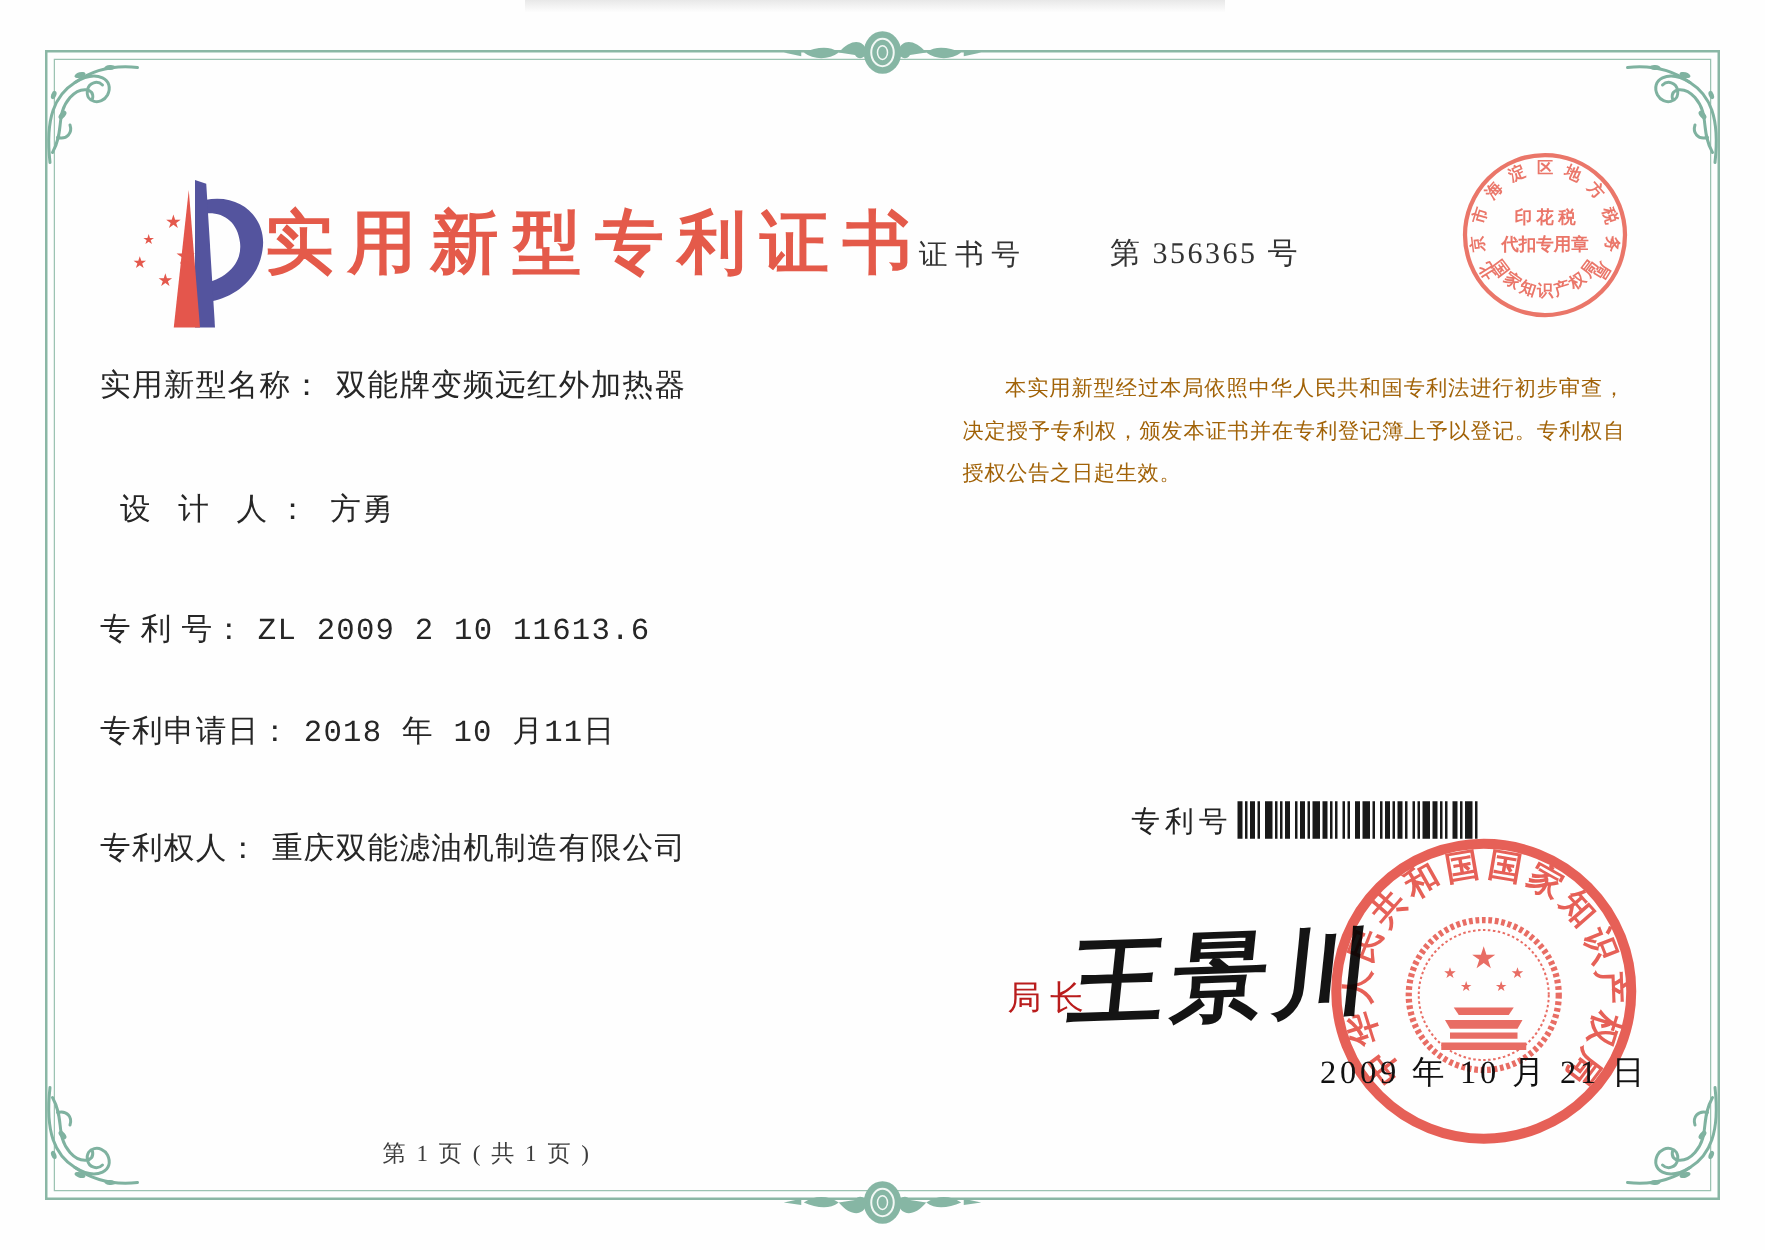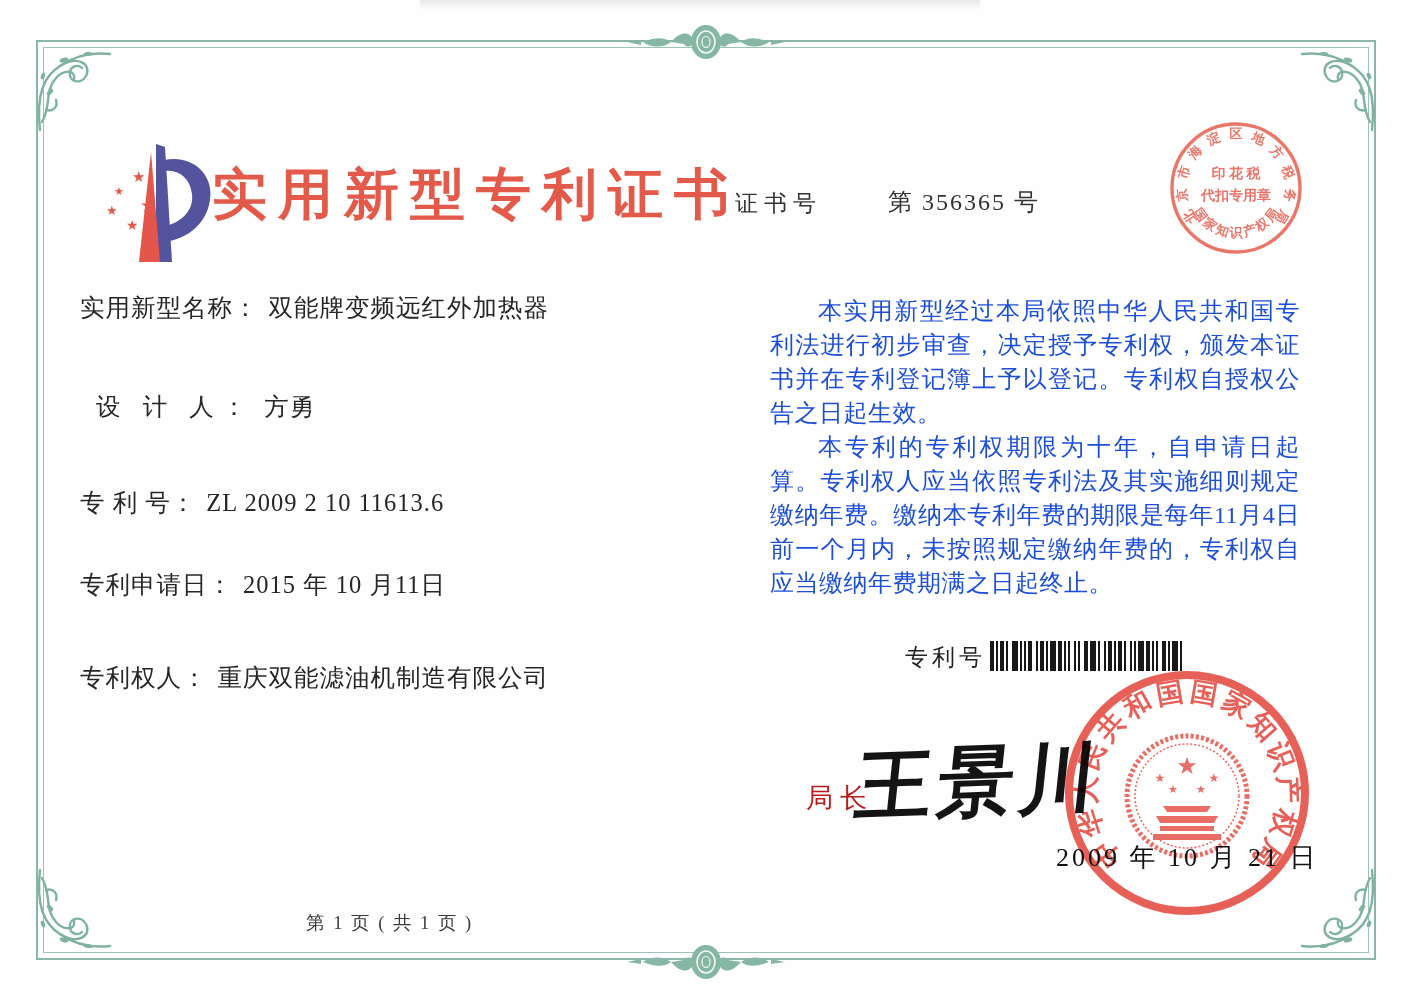--- a/index.html
+++ b/index.html
@@ -28,27 +28,27 @@
   .logo .star { position:absolute; color:#e4584c; font-family:"DejaVu Sans",sans-serif; line-height:1; }
   .page-title { position:absolute; left:212px; top:158px; font-size:55px; font-weight:700;
     color:#e45a4a; letter-spacing:11px; white-space:nowrap; }
   .certno-label { position:absolute; left:735px; top:188px; font-size:23px; letter-spacing:6px; color:#333; }
   .certno-value { position:absolute; left:888px; top:186px; font-size:24px; letter-spacing:2px; color:#333; }
   .tax-stamp { position:absolute; left:1160px; top:112px; width:152px; height:152px;
     mix-blend-mode:multiply; opacity:.92; }
   
   .field { position:absolute; left:80px; white-space:nowrap; font-size:24.5px; color:#262626; }
   .field .lab { letter-spacing:1px; }
-  .field .val { margin-left:10px; letter-spacing:1px; }
+  .field .val { margin-left:10px; letter-spacing:1px;font-family:Liberation Mono, monospace; }
   .f0 { top:291px; } .f1 { top:390px; } .f2 { top:486px; }
   .f3 { top:568px; } .f4 { top:661px; } .f5 { top:758px; }
   .f1 .lab { letter-spacing:8px;margin-left:16px; }
   
-  .notice { position:absolute; left:770px; top:294px; width:530px; font-size:24px;
-    line-height:34px; text-align:justify; color:#1d4ed8; }
+  .notice { position:absolute; left:770px; top:294px; width:530px; font-size:17px;
+    line-height:34px; text-align:justify; color:#a16207; }
   .notice p { text-indent:2em; margin:0; letter-spacing:.5px; }
   
   .barcode-label { position:absolute; left:905px; top:642px; font-size:23px; letter-spacing:4px; color:#222; }
   .barcode { position:absolute; left:990px; top:641px; height:30px; display:flex; align-items:stretch; }
   .bc-bar { background:#181818; height:100%; }
   .bc-space { background:transparent; height:100%; }
   
   .director-label { position:absolute; left:806px; top:780px; font-size:27px; letter-spacing:7px; color:#b91c1c; }
   .director-signature { position:absolute; left:856px; top:732px; font-size:76px; font-weight:700;
     color:#141414; transform:rotate(-2deg) skewX(-8deg); letter-spacing:6px; white-space:nowrap; }
@@ -200,29 +200,28 @@
   <div class="field f0">
     <span class="lab">实用新型名称：</span><span class="val">双能牌变频远红外加热器</span>
   </div>
   <div class="field f1">
     <span class="lab">设 计 人：</span><span class="val">方勇</span>
   </div>
   <div class="field f2">
     <span class="lab">专 利 号：</span><span class="val">ZL 2009 2 10 11613.6</span>
   </div>
   <div class="field f3">
-    <span class="lab">专利申请日：</span><span class="val">2015 年 10 月11日</span>
+    <span class="lab">专利申请日：</span><span class="val">2018 年 10 月11日</span>
   </div>
   <div class="field f4">
     <span class="lab">专利权人：</span><span class="val">重庆双能滤油机制造有限公司</span>
   </div>
 
   <div class="notice">
     <p>本实用新型经过本局依照中华人民共和国专利法进行初步审查，决定授予专利权，颁发本证书并在专利登记簿上予以登记。专利权自授权公告之日起生效。</p>
-    <p>本专利的专利权期限为十年，自申请日起算。专利权人应当依照专利法及其实施细则规定缴纳年费。缴纳本专利年费的期限是每年11月4日前一个月内，未按照规定缴纳年费的，专利权自应当缴纳年费期满之日起终止。</p>
   </div>
 
   <span class="barcode-label">专利号</span>
   <div class="barcode">
       <div class="bc-bar" style="width: 4px;"></div>
       <div class="bc-space" style="width: 2px;"></div>
       <div class="bc-bar" style="width: 2px;"></div>
       <div class="bc-space" style="width: 2px;"></div>
       <div class="bc-bar" style="width: 4px;"></div>
       <div class="bc-space" style="width: 2px;"></div>

